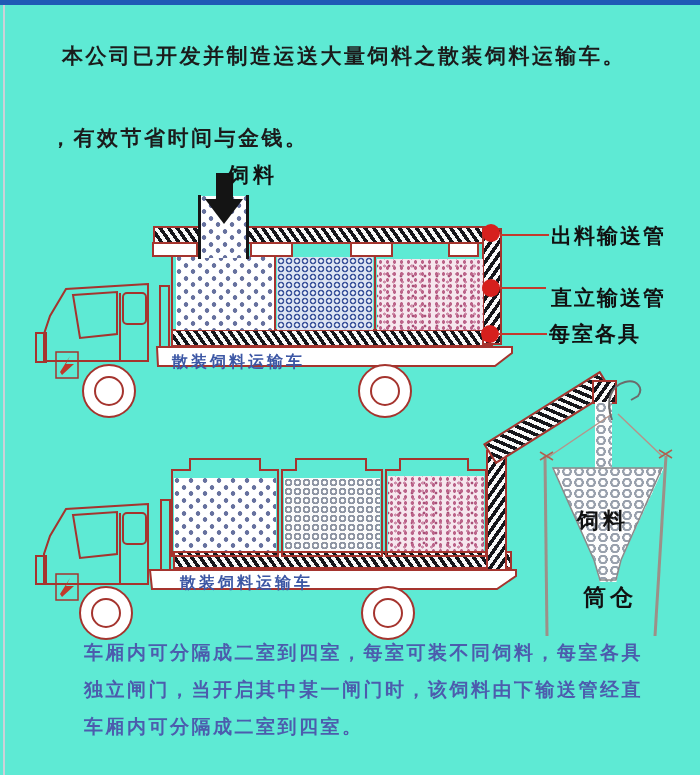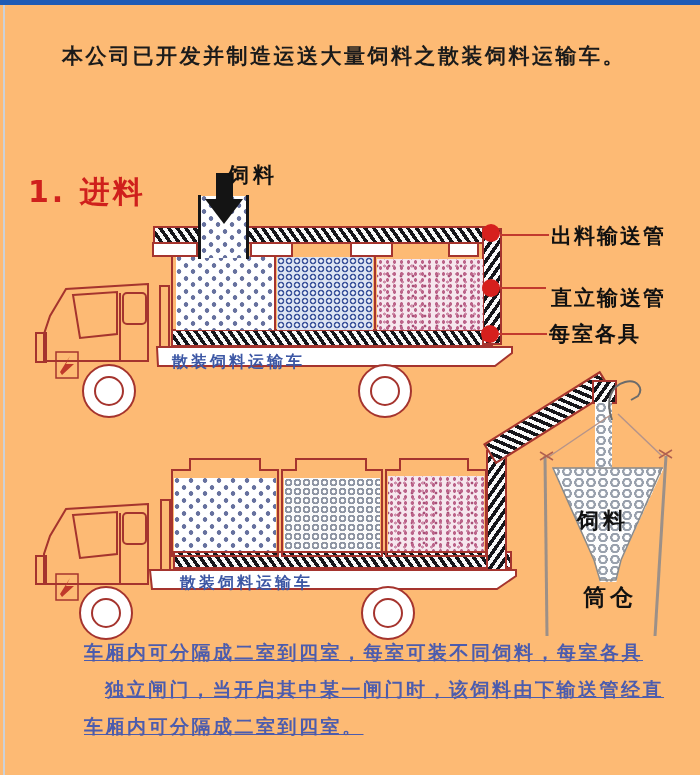--- a/index.html
+++ b/index.html
@@ -1,26 +1,26 @@
 <!DOCTYPE html>
 <html><head>
 <meta charset="utf-8">
 <style>
   html,body{margin:0;padding:0;background:#f2f2f2;}
   *{box-sizing:border-box;}
-  #stage{position:relative;width:700px;height:775px;background:#fdba74;overflow:hidden;
+  #stage{position:relative;width:700px;height:775px;background:#5eead4;overflow:hidden;
          font-family:"DejaVu Sans","Liberation Sans",sans-serif;}
   .abs{position:absolute;}
   .txt{position:absolute;white-space:nowrap;font-weight:bold;z-index:6;}
   .intro-line{font-size:21px;letter-spacing:2.5px;color:#1b1b1b;}
   .heading{font-size:30px;letter-spacing:3px;color:#cf201c;}
   .pipe-label{font-size:21px;letter-spacing:2px;color:#111;}
   .truck-name{font-size:16px;letter-spacing:3px;color:#3c57a5;}
   .silo-txt{color:#111;}
-  .footer-line{font-size:19px;letter-spacing:2.5px;color:#4c5cad;text-decoration:underline;}
+  .footer-line{font-size:19px;letter-spacing:2.5px;color:#4c5cad;}
 
   
   .p-tri{background-color:#ffffff;
     background-image:
       radial-gradient(circle,#66719e 2px,rgba(0,0,0,0) 2.6px),
       radial-gradient(circle,#66719e 2px,rgba(0,0,0,0) 2.6px);
     background-size:14px 13px;background-position:3px 3px,10px 9px;}
   .p-honeyblue{background-color:#dde4f2;
     background-image:radial-gradient(circle,#eef2fa 1.5px,#41589e 1.8px 3.2px,rgba(0,0,0,0) 3.6px);
     background-size:8px 8px;}
@@ -52,22 +52,22 @@
 </style>
 </head>
 <body>
 
 <div id="stage">
 
   <div class="abs topbar-blue"></div>
   <div class="abs left-edge"></div>
 
   <div class="txt intro-line" style="left:62px;top:42px;">本公司已开发并制造运送大量饲料之散装饲料运输车。</div>
+  <div class="txt intro-line" style="left:50px;top:124px;">，有效节省时间与金钱。</div>
 
-  <div class="txt heading" style="left:28px;top:172px;">1. 进料</div>
   <div class="txt" style="left:228px;top:161px;font-size:21px;letter-spacing:4px;color:#111;">饲料</div>
 
   <div class="abs pat hatch" style="left:153px;top:226px;width:340px;height:18px;"></div>
   <div class="abs pat hatch" style="left:171px;top:329px;width:322px;height:18px;"></div>
   <div class="abs pat hatch-v" style="left:482px;top:228px;width:20px;height:117px;"></div>
   <div class="abs pat p-tri" style="left:201px;top:196px;width:45px;height:62px;z-index:3;"></div>
   <div class="abs pipe-wall" style="left:198px;top:195px;height:64px;"></div>
   <div class="abs pipe-wall" style="left:246px;top:195px;height:64px;"></div>
   <div class="abs arrow-shaft"></div>
   <div class="abs arrow-head"></div>
@@ -90,21 +90,21 @@
   <div class="abs pat hatch-v" style="left:486px;top:450px;width:21px;height:121px;"></div>
   <div class="abs pat hatch" style="left:483px;top:444px;width:138px;height:24px;transform:rotate(-32deg);transform-origin:0 0;"></div>
   <div class="abs pat hatch-v" style="left:592px;top:380px;width:25px;height:24px;"></div>
   <div class="abs pat p-honeybig" style="left:595px;top:402px;width:17px;height:72px;"></div>
   <div class="abs pat p-honeybig" style="left:549px;top:466px;width:118px;height:118px;clip-path:polygon(3% 2%,97% 2%,61% 80%,57% 98%,43% 98%,39% 80%);"></div>
 
   <div class="txt silo-txt" style="left:577px;top:506px;font-size:22px;letter-spacing:4px;">饲料</div>
   <div class="txt silo-txt" style="left:583px;top:582px;font-size:23px;letter-spacing:4px;">筒仓</div>
 
   <div class="txt footer-line" style="left:84px;top:640px;">车厢内可分隔成二室到四室，每室可装不同饲料，每室各具</div>
-  <div class="txt footer-line" style="left:84px;top:677px;margin-left:21px;">独立闸门，当开启其中某一闸门时，该饲料由下输送管经直</div>
+  <div class="txt footer-line" style="left:84px;top:677px;">独立闸门，当开启其中某一闸门时，该饲料由下输送管经直</div>
   <div class="txt footer-line" style="left:84px;top:714px;">车厢内可分隔成二室到四室。</div>
 
   <svg class="lineart" width="700" height="775" viewBox="0 0 700 775" fill="none" stroke="#a5342e" stroke-width="2">
 
     <g>
       <path d="M148,284 L66,289 L50,316 L44,334 L44,361 L148,361 Z"></path>
       <rect x="36" y="333" width="10" height="29"></rect>
       <path d="M73,295 L117,292 L117,334 L80,338 Z"></path>
       <rect x="123" y="293" width="23" height="31" rx="4"></rect>
       <line x1="120" y1="293" x2="120" y2="361"></line>

